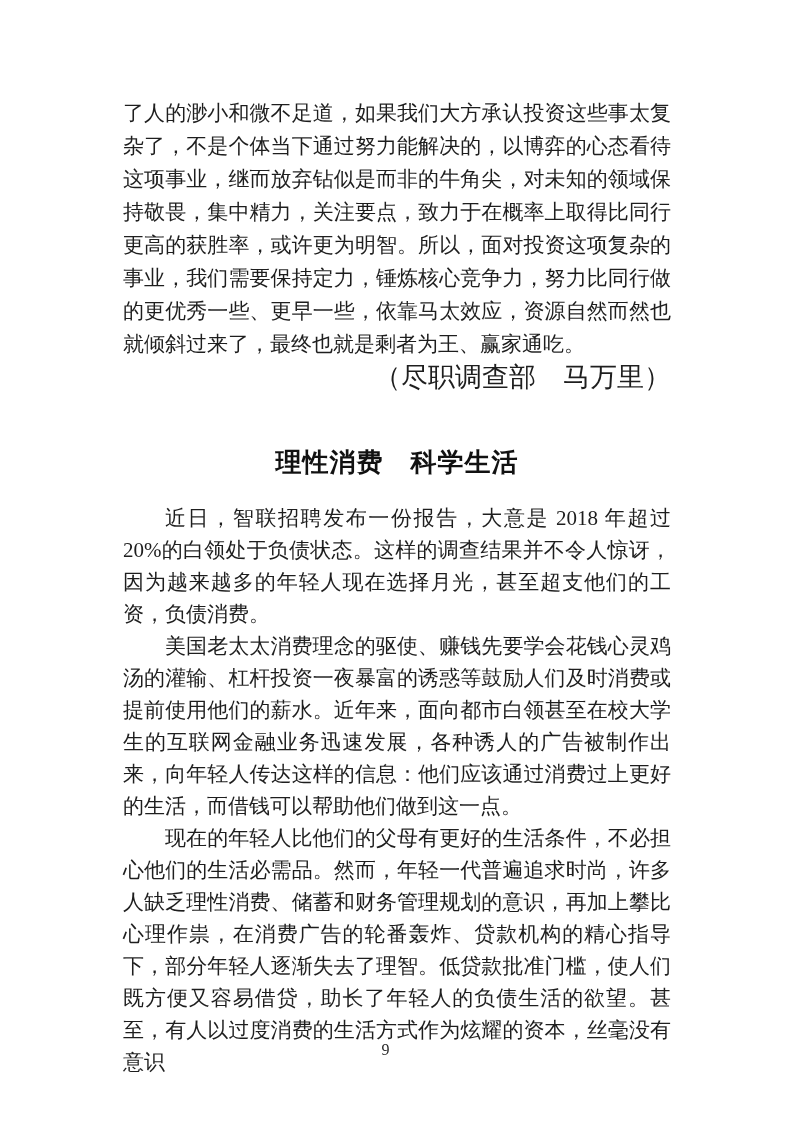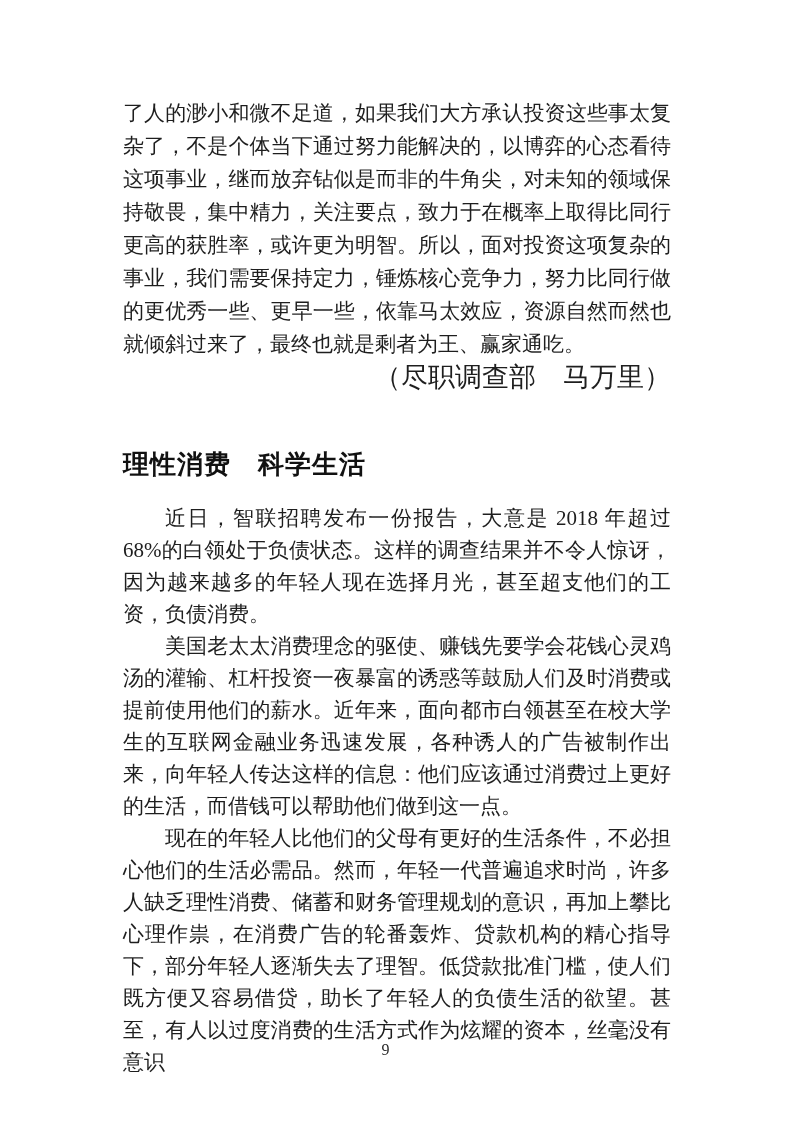--- a/index.html
+++ b/index.html
@@ -30,24 +30,25 @@
     text-justify: inter-character;
   }
   .attribution {
     margin: 0;
     font-size: 27px;
     line-height: 33px;
     text-align: right;
   }
   .article-title {
     margin: 50px 0 18px 0;
-    font-family: Liberation Sans, sans-serif;
+    font-family: Liberation Mono, monospace;
     font-weight: bold;
     font-size: 26px;
     line-height: 40px;
+    text-align: center;
     color: #111111;
     letter-spacing: 1px;
   }
   .body-para {
     margin: 0;
     font-size: 21px;
     line-height: 32px;
     text-align: justify;
     text-justify: inter-character;
     text-indent: 2em;
@@ -64,18 +65,18 @@
   }
 </style>
 </head>
 <body>
 
 <div class="page">
   <div class="content">
     <p class="continuation">了人的渺小和微不足道，如果我们大方承认投资这些事太复杂了，不是个体当下通过努力能解决的，以博弈的心态看待这项事业，继而放弃钻似是而非的牛角尖，对未知的领域保持敬畏，集中精力，关注要点，致力于在概率上取得比同行更高的获胜率，或许更为明智。所以，面对投资这项复杂的事业，我们需要保持定力，锤炼核心竞争力，努力比同行做的更优秀一些、更早一些，依靠马太效应，资源自然而然也就倾斜过来了，最终也就是剩者为王、赢家通吃。</p>
     <p class="attribution">（尽职调查部　马万里）</p>
     <h1 class="article-title">理性消费　科学生活</h1>
-    <p class="body-para">近日，智联招聘发布一份报告，大意是 2018 年超过 68%的白领处于负债状态。这样的调查结果并不令人惊讶，因为越来越多的年轻人现在选择月光，甚至超支他们的工资，负债消费。</p>
+    <p class="body-para">近日，智联招聘发布一份报告，大意是 2018 年超过 20%的白领处于负债状态。这样的调查结果并不令人惊讶，因为越来越多的年轻人现在选择月光，甚至超支他们的工资，负债消费。</p>
     <p class="body-para">美国老太太消费理念的驱使、赚钱先要学会花钱心灵鸡汤的灌输、杠杆投资一夜暴富的诱惑等鼓励人们及时消费或提前使用他们的薪水。近年来，面向都市白领甚至在校大学生的互联网金融业务迅速发展，各种诱人的广告被制作出来，向年轻人传达这样的信息：他们应该通过消费过上更好的生活，而借钱可以帮助他们做到这一点。</p>
     <p class="body-para">现在的年轻人比他们的父母有更好的生活条件，不必担心他们的生活必需品。然而，年轻一代普遍追求时尚，许多人缺乏理性消费、储蓄和财务管理规划的意识，再加上攀比心理作祟，在消费广告的轮番轰炸、贷款机构的精心指导下，部分年轻人逐渐失去了理智。低贷款批准门槛，使人们既方便又容易借贷，助长了年轻人的负债生活的欲望。甚至，有人以过度消费的生活方式作为炫耀的资本，丝毫没有意识</p>
   </div>
   <div class="page-number">9</div>
 </div>
 
 </body></html>

